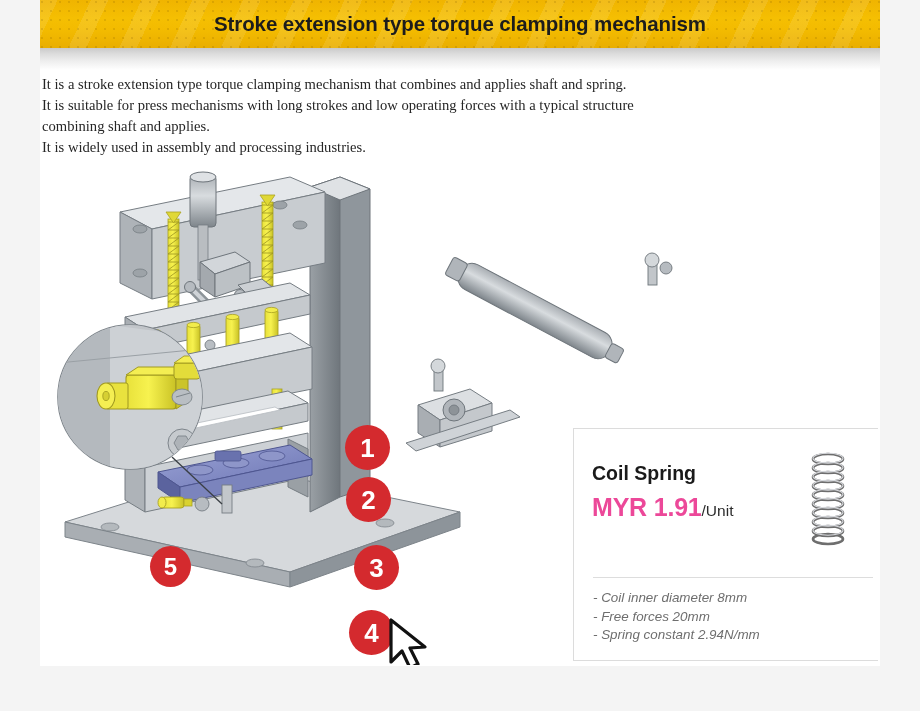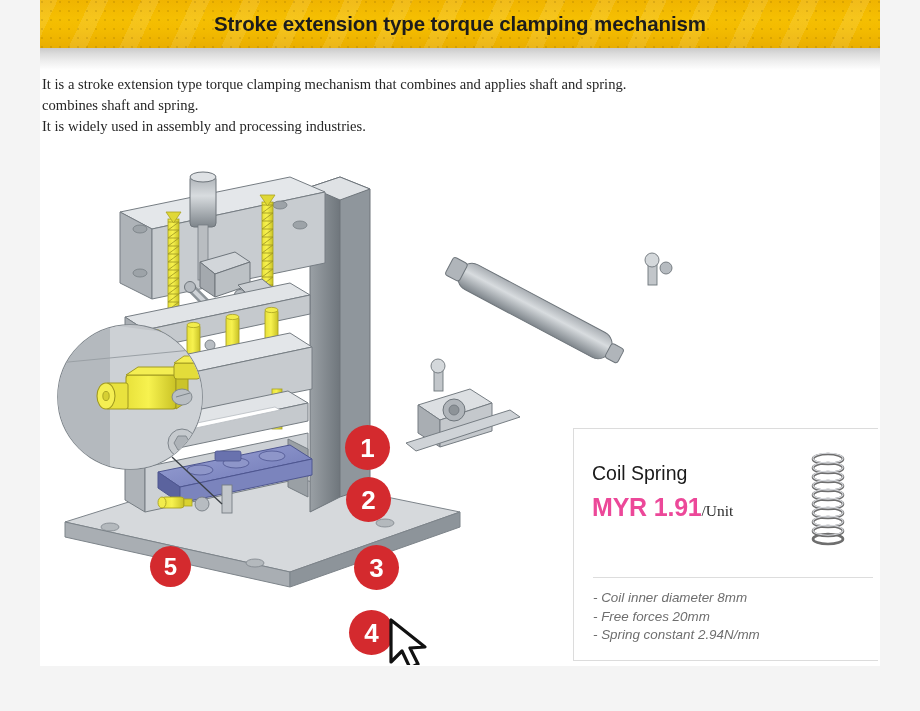--- a/index.html
+++ b/index.html
@@ -84,38 +84,37 @@
     position: absolute;
     left: 533px; top: 261px;
     width: 318px; height: 233px;
     background: #ffffff;
     border: 1px solid #dcdcdc;
   }
   .card-title {
     position: absolute;
     left: 18px; top: 33px;
     font-size: 19.5px;
-    font-weight: normal;
+    font-weight: bold;
     color: #1a1a1a;
   }
   .card-price {
     position: absolute;
     left: 18px; top: 64px;
     white-space: nowrap;
   }
   .card-price .amount {
     font-size: 25px;
     font-weight: bold;
     color: #ec4899;
     letter-spacing: -0.2px;
   }
   .card-price .unit {
     font-size: 15.5px;
     color: #2b2b2b;
-    font-family: Liberation Serif, serif;
   }
   .card-divider {
     position: absolute;
     left: 19px; top: 148px;
     width: 280px; height: 1px;
     background: #dddddd;
   }
   .card-specs {
     position: absolute;
     left: 19px; top: 160px;
@@ -162,21 +161,22 @@
 
   <div class="sheet"></div>
 
   <div class="banner">
     <div class="banner-title">Stroke extension type torque clamping mechanism</div>
   </div>
   <div class="banner-shadow"></div>
 
   <div class="desc">
     <p>It is a stroke extension type torque clamping mechanism that combines and applies shaft and spring.</p>
-    <p>combines shaft and spring.</p>
+    <p>It is suitable for press mechanisms with long strokes and low operating forces with a typical structure</p>
+    <p>combining shaft and applies.</p>
     <p>It is widely used in assembly and processing industries.</p>
   </div>
 
   <div class="illus">
     <svg width="838" height="498" viewBox="0 0 838 498">
       <defs>
         <linearGradient id="gMetal" x1="0" y1="0" x2="1" y2="0">
           <stop offset="0" stop-color="#cfd2d5"></stop>
           <stop offset="0.5" stop-color="#eceef0"></stop>
           <stop offset="1" stop-color="#b8bcc0"></stop>

